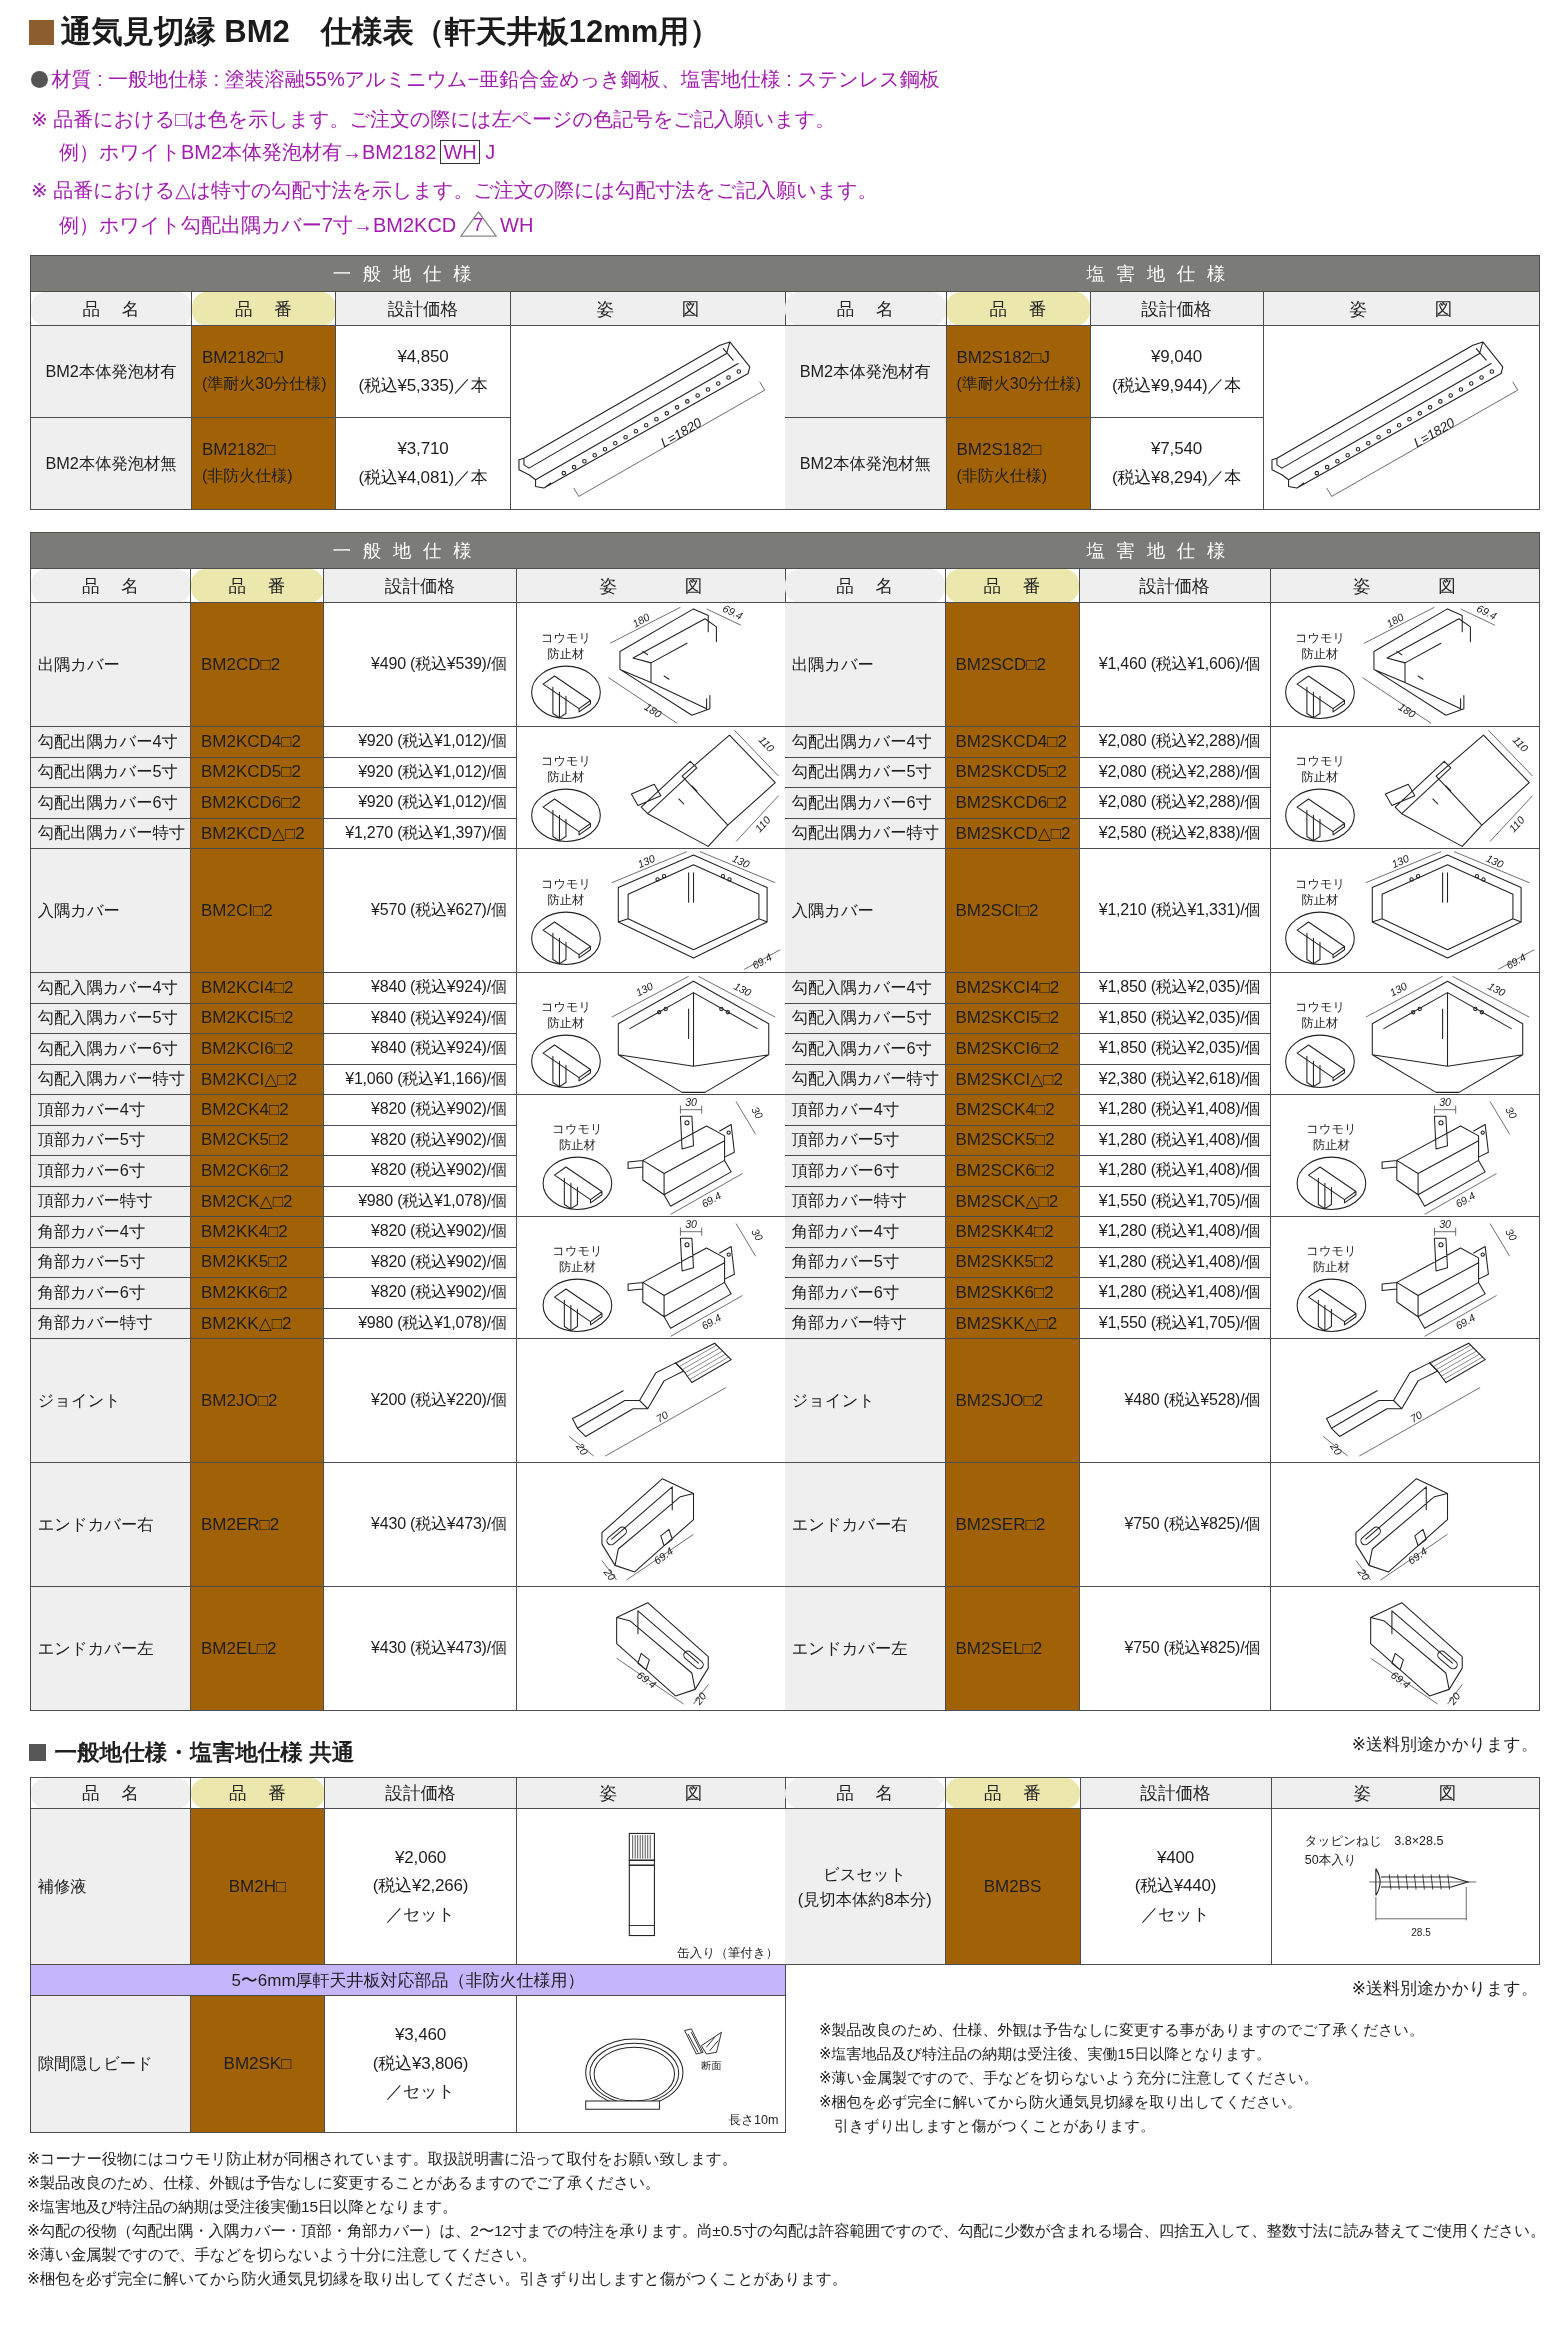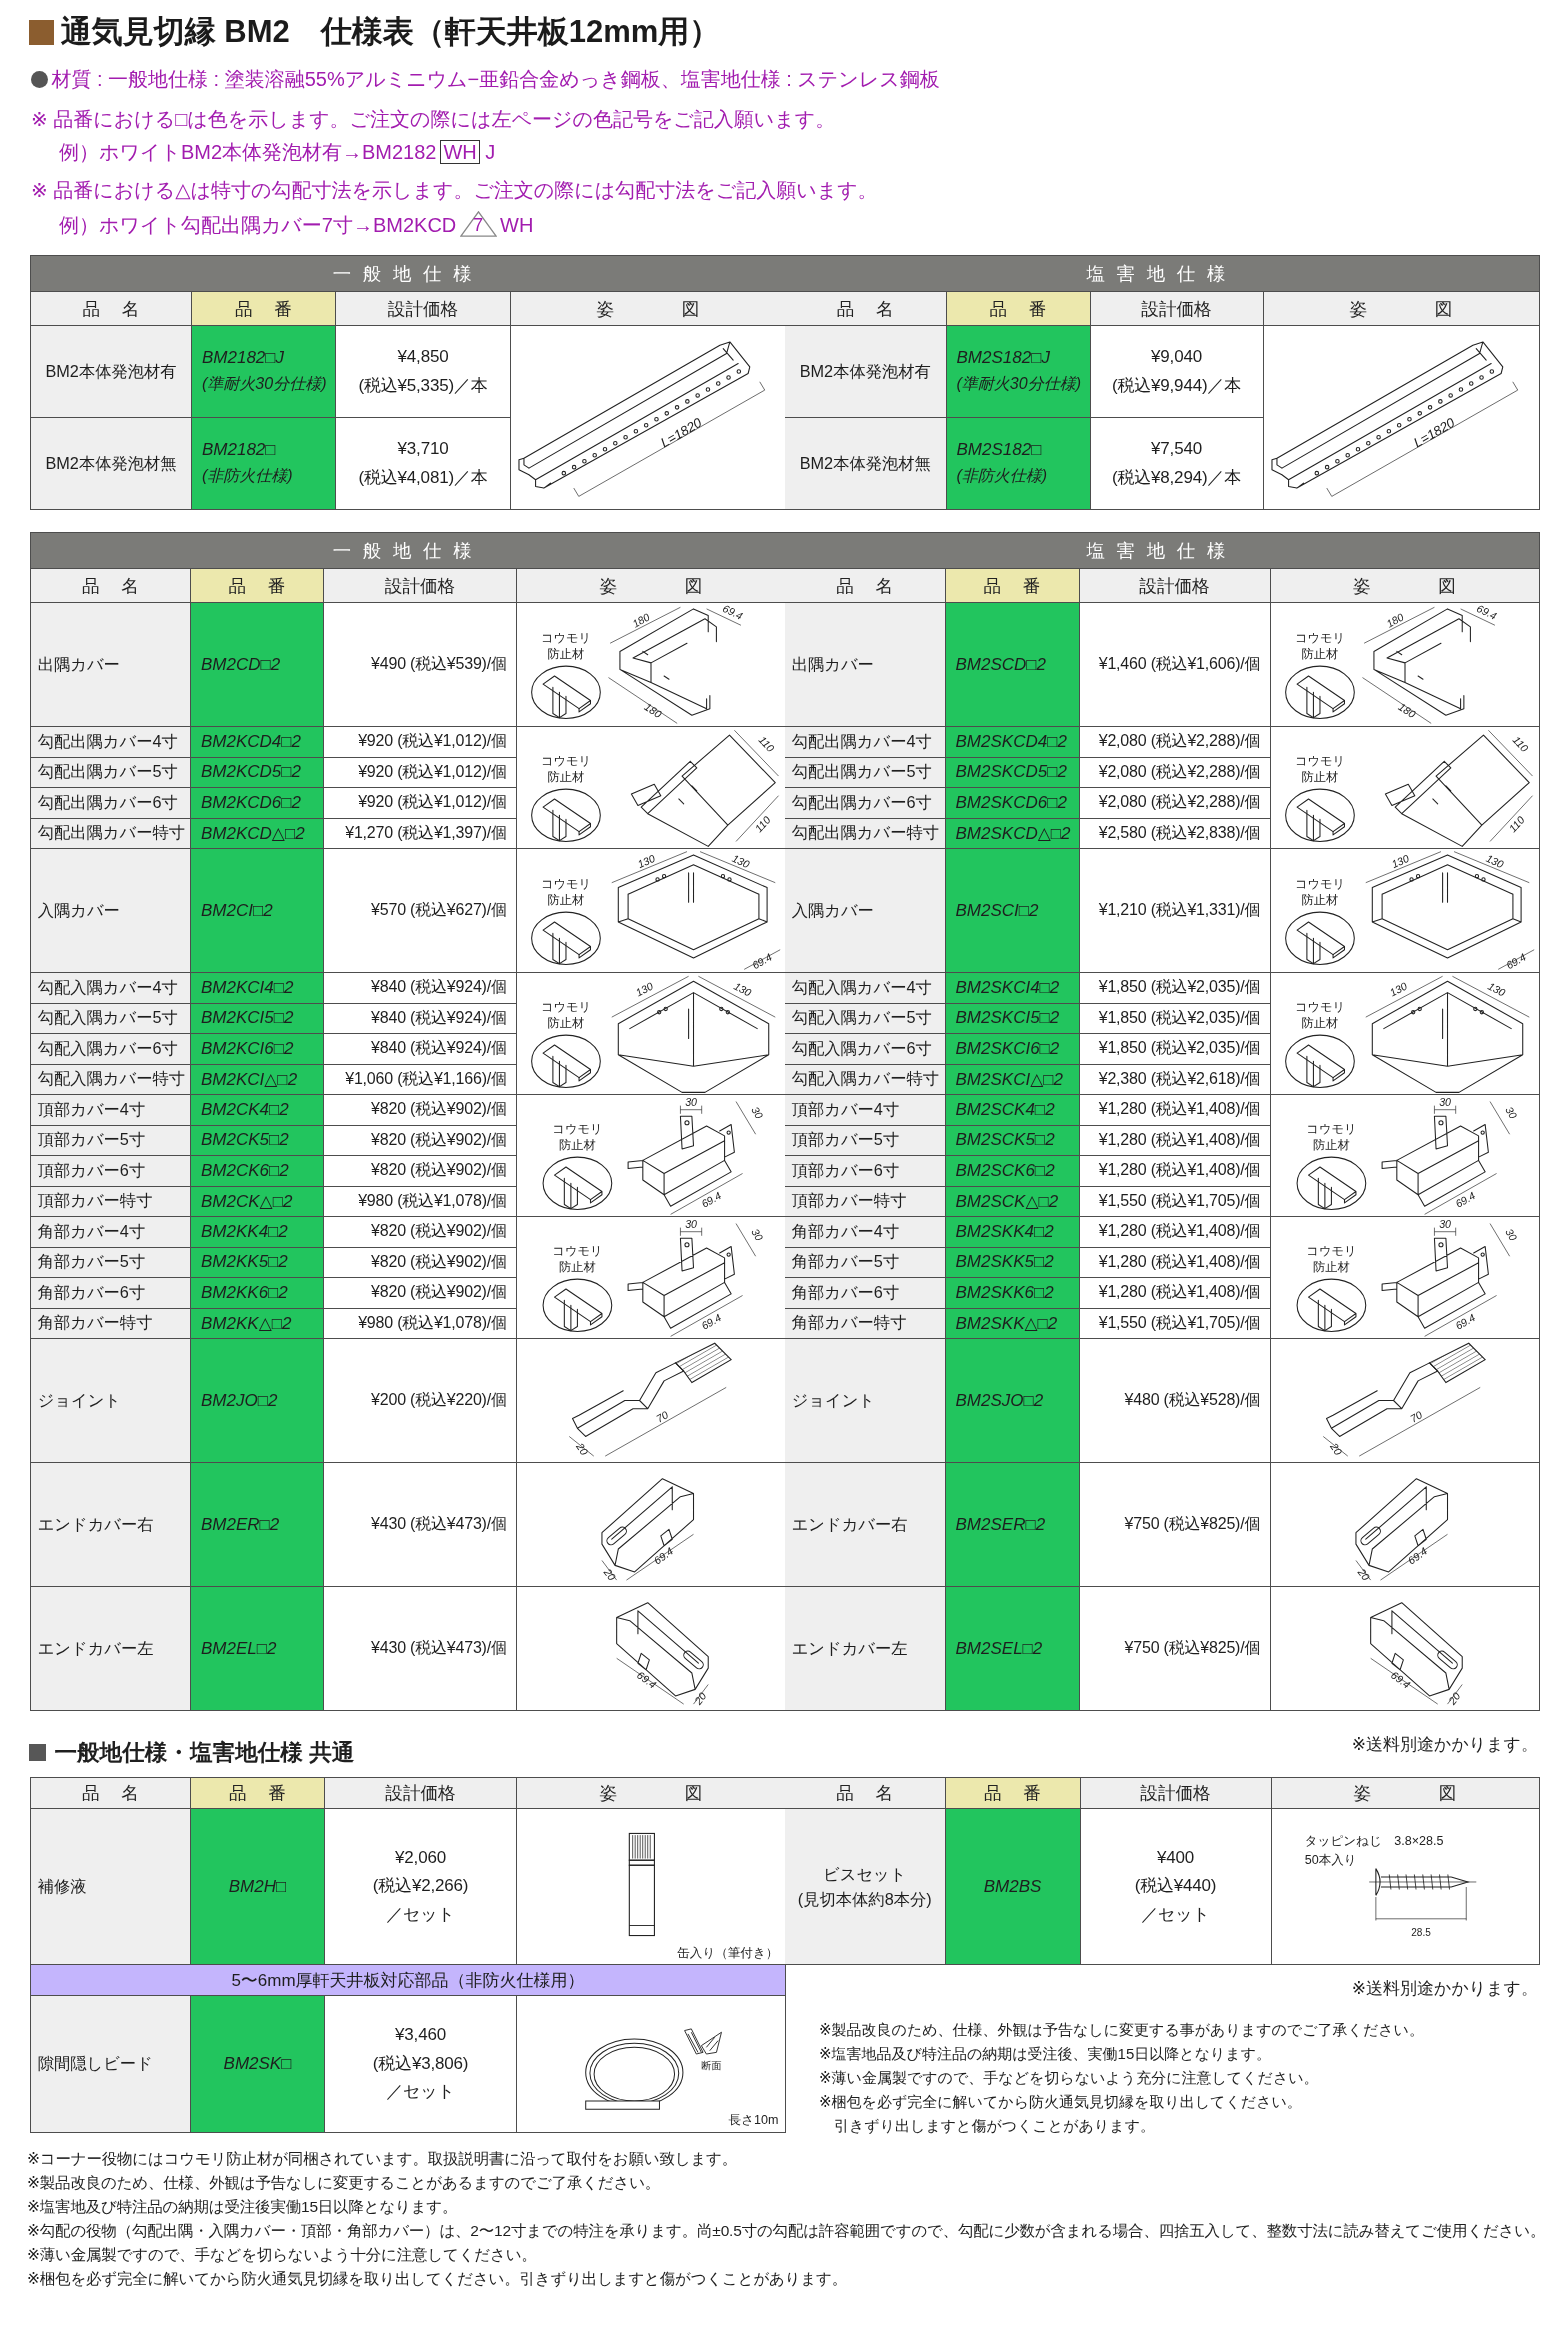--- a/index.html
+++ b/index.html
@@ -24,31 +24,31 @@
     .tbl { position: absolute; border-collapse: collapse; table-layout: fixed; border: 1.7px solid #2b2b2b; }
     .tbl.right { border-left: none; }
     .tbl.right tr > :first-child { border-left: none; }
     .tbl th, .tbl td { border: 0.8px solid #4d4d4d; padding: 0; overflow: hidden; white-space: nowrap; vertical-align: middle; font-weight: normal; }
     .grp-row { height: 36px; }
     .grp { background: #7b7b78; color: #ffffff; font-size: 18.4px; letter-spacing: 11.7px; padding-left: 11.7px; text-align: center; }
     .colh-row { height: 34px; }
     .colh-row.c { height: 31px; }
     .colh { background: #efefef; font-size: 17.6px; text-align: center; color: #222; }
     .colh.code { background: #ece8ad; }
-    .colh.name, .colh.code { letter-spacing: 8.4px; padding-left: 8.4px; }
+    .colh.name, .colh.code { letter-spacing: 8.4px; padding-left: 8.4px; border-radius: 15px; }
     .colh.figure { letter-spacing: 25px; padding-left: 25px; }
     .body-row { height: 92px; margin-left: 8px; }
     .single { height: 124px; }
     .multi { height: 15px; }
     .c-row1 { height: 156px; }
     .c-sub { height: 31px; }
     .c-row2 { height: 137px; }
     td.name { background: #efefef; font-size: 16.3px; padding-left: 6.7px; text-align: left; }
     td.name.center { text-align: center; padding-left: 0; }
-    td.code { background: #22c55e; font-size: 17px; padding-left: 10px; text-align: left; font-style: italic; }
+    td.code { background: #a16207; font-size: 17px; padding-left: 10px; text-align: left; }
     td.code.center { text-align: center; padding-left: 0; }
     td.code .note { font-size: 16px; margin-top: 6.7px; }
     td.price { background: #ffffff; font-size: 16px; text-align: right; padding-right: 9.2px; letter-spacing: -0.2px; }
     td.price.center { text-align: center; padding-right: 0; font-size: 17px; line-height: 28.5px; }
     td.fig { background: #ffffff; padding: 0; text-align: center; }
     td.fig svg { display: block; margin: 0 auto; }
     td.subh { background: #c4b5fd; text-align: center; font-size: 17px; }
     .name2 { line-height: 25px; }
     .dim { font-size: 13px; font-style: italic; fill: #222; }
     .dim.big { font-size: 16px; }

